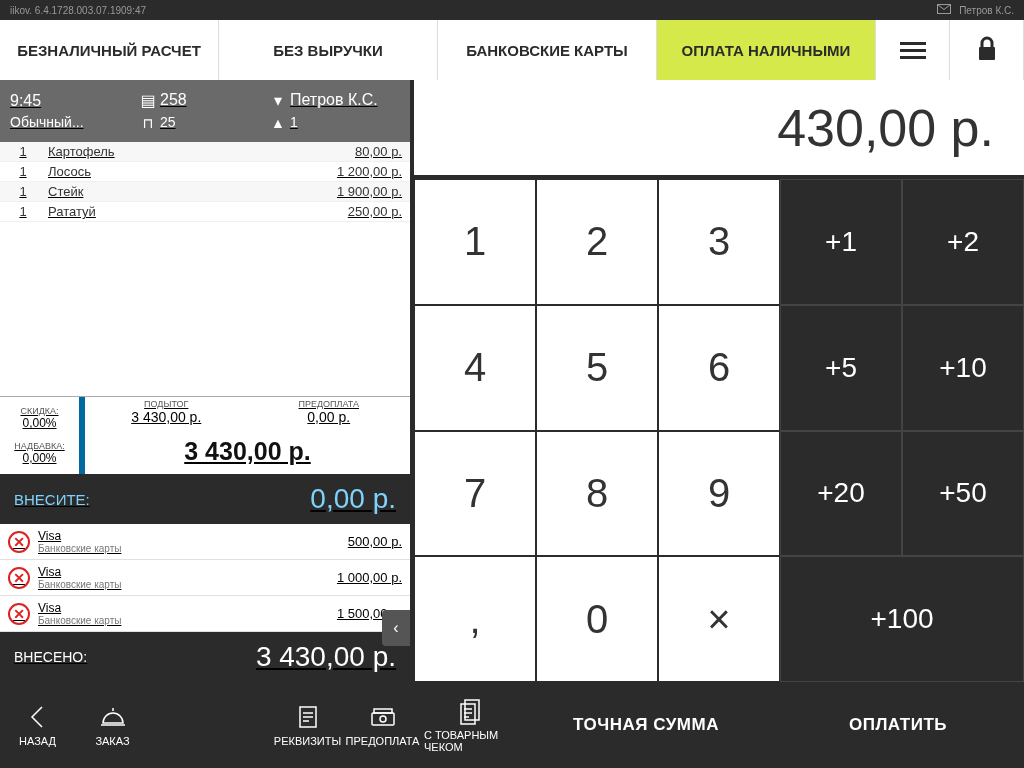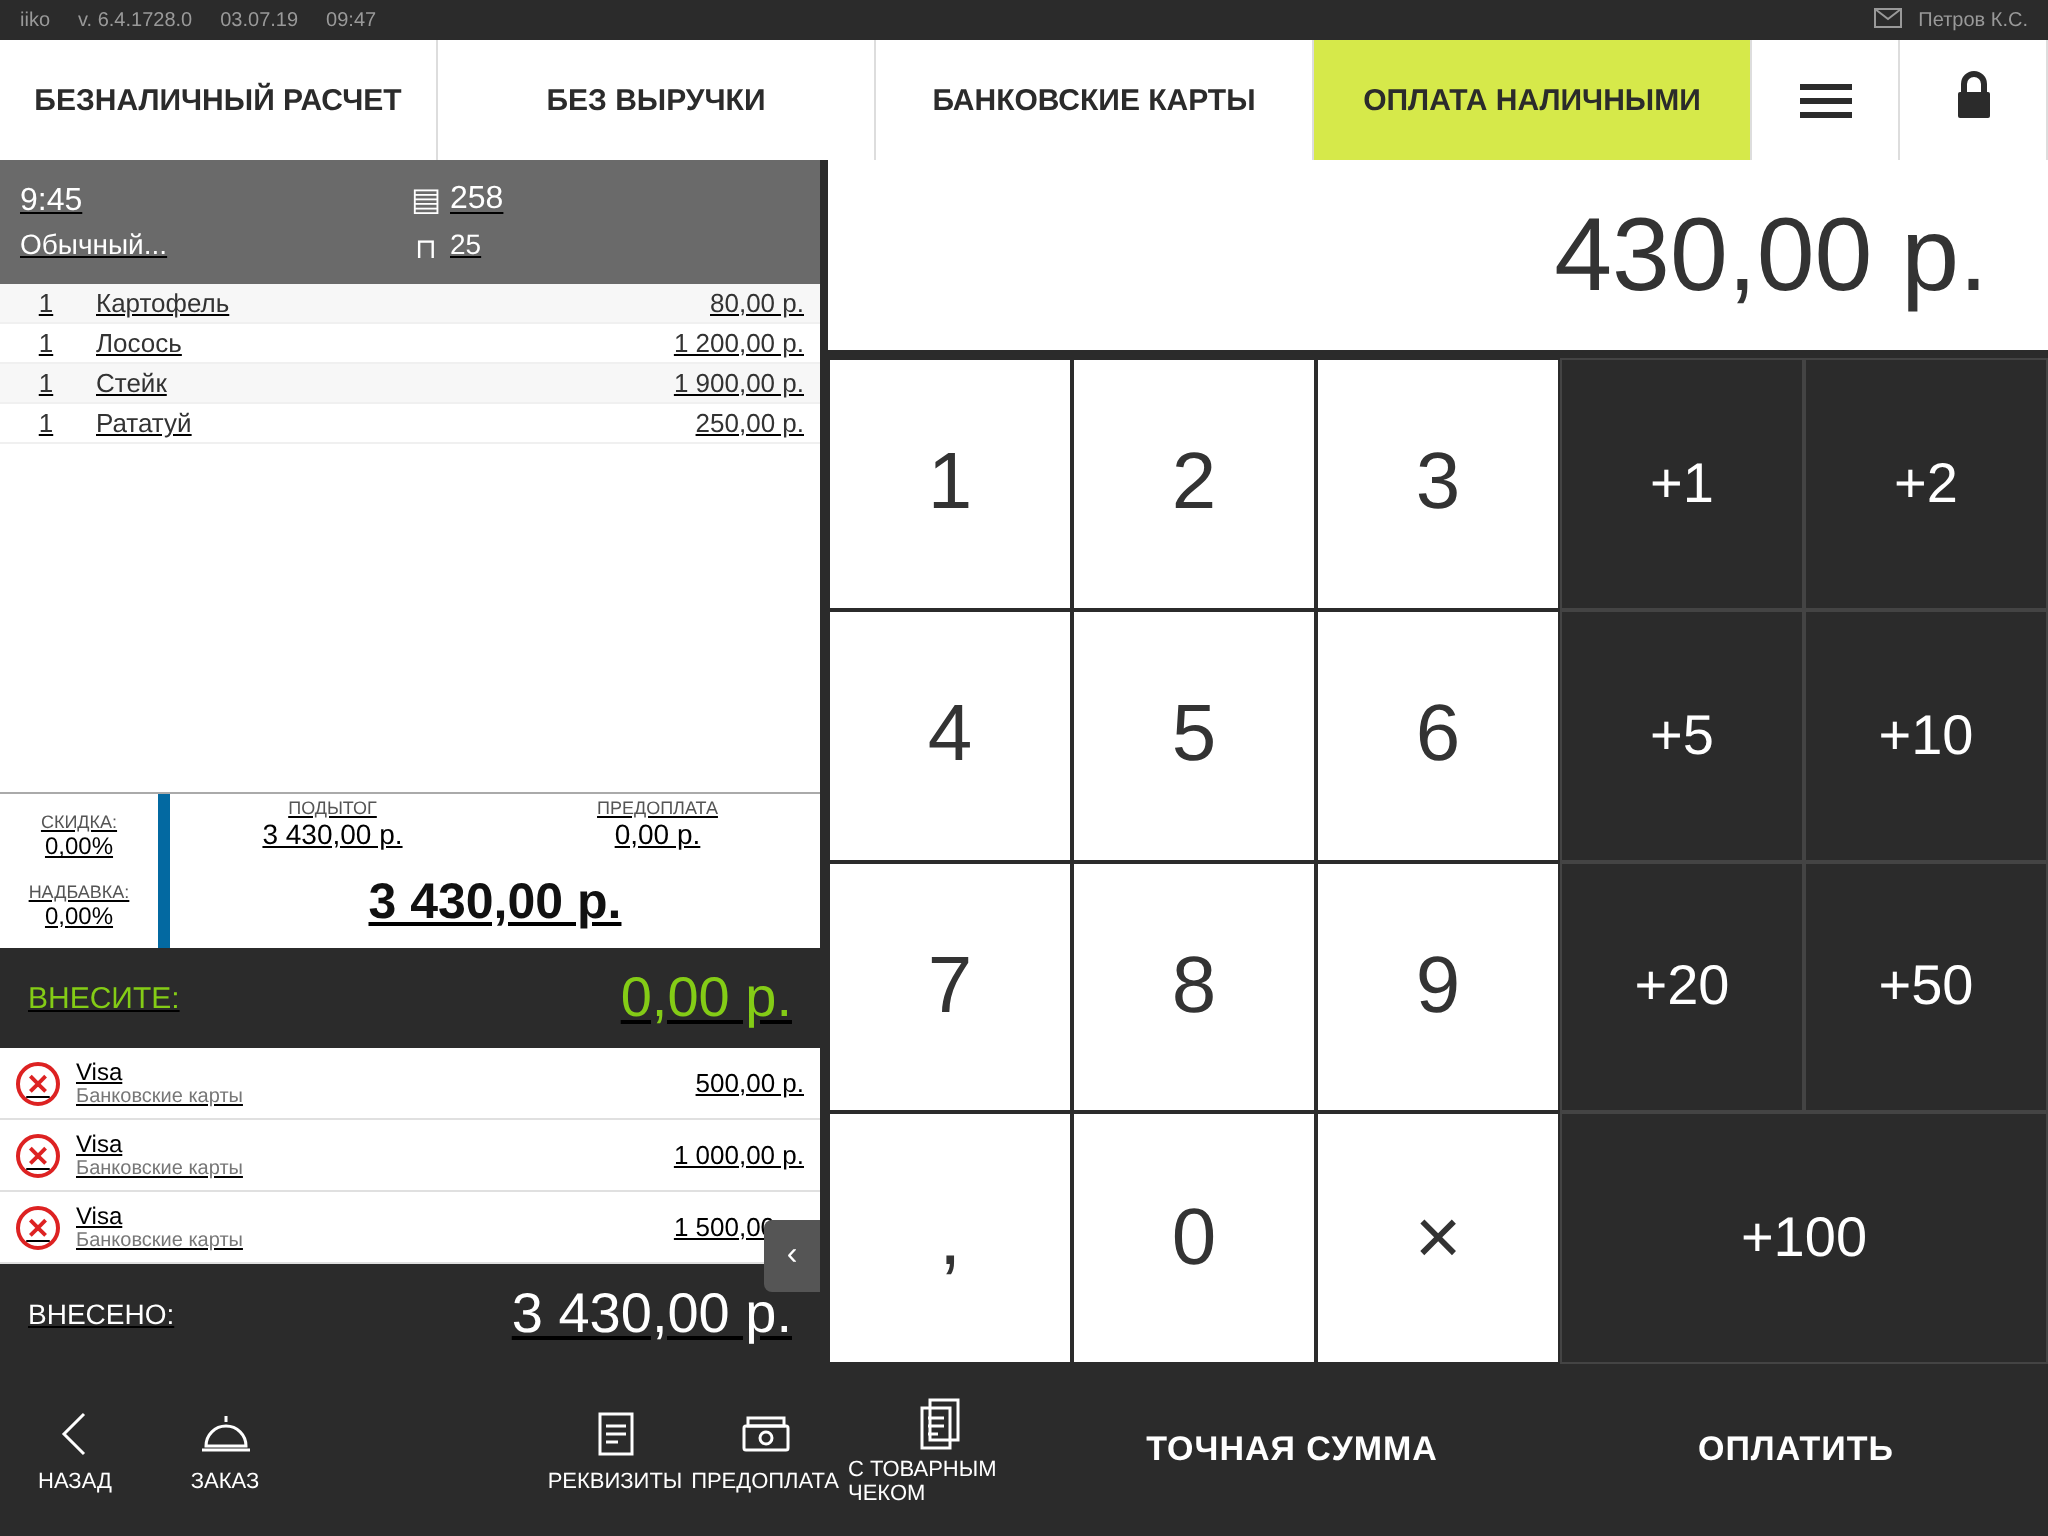--- a/index.html
+++ b/index.html
@@ -1,18 +1,18 @@
 <!DOCTYPE html>
 <html><head>
 <meta charset="utf-8">
 <style>
 * { margin:0; padding:0; box-sizing:border-box; font-family:"Segoe UI Light","Segoe UI",Arial,sans-serif; }
 body { width:1024px; height:768px; background:#2b2b2b; overflow:hidden; font-weight:300; }
 .statusbar { height:20px; background:#2b2b2b; color:#999; font-size:10px; display:flex; align-items:center; padding:0 10px; }
-.statusbar .sb-left { display:flex; gap:14px; }
+.statusbar .sb-left { display:flex; }
 .statusbar .sb-right { margin-left:auto; display:flex; align-items:center; gap:8px; }
 .envelope-icon svg { width:14px; height:10px; stroke:#999; fill:none; }
 .tabs { height:60px; display:flex; background:#fff; }
 .tab { flex:1; display:flex; align-items:center; justify-content:center; font-size:15px; font-weight:600; color:#2b2b2b; border-right:1px solid #ddd; cursor:pointer; text-align:left; }
 .tab.active { background:#d6e94a; }
 .tab.icon-slot { flex:0 0 74px; }
 .hamburger div { width:26px; height:3px; background:#2b2b2b; margin:4px 0; }
 .lock-icon svg { width:22px; height:26px; fill:#2b2b2b; }
 .main { height:602px; display:flex; }
 .left { width:410px; display:flex; flex-direction:column; background:#fff;text-decoration:underline; }
@@ -30,21 +30,21 @@
 .totals { background:#fff; border-top:1px solid #aaa; display:flex; min-height:78px; }
 .totals .col1 { width:85px; border-right:6px solid #0369a1; font-size:10px; text-align:center; display:flex; flex-direction:column; justify-content:space-around; padding:4px; }
 .totals .col1 .lbl { color:#555; font-size:9px; }
 .totals .col1 .val { font-size:12px; }
 .totals .col2 { flex:1; display:flex; flex-direction:column; }
 .totals .subrow { display:flex; height:32px; }
 .totals .subcell { flex:1; text-align:center; font-size:11px; padding-top:2px; }
 .totals .subcell .lbl { color:#555; font-size:9px; }
 .totals .subcell .val { font-size:14px; }
 .totals .grand { flex:1; display:flex; align-items:center; justify-content:center; font-size:25px; font-weight:700; color:#111; }
-.deposit { background:#2b2b2b; color:#84cc16; height:50px; display:flex; align-items:center; padding:0 14px; }
+.deposit { background:#2b2b2b; color:#7dd3fc; height:50px; display:flex; align-items:center; padding:0 14px; }
 .deposit .dlbl { font-size:15px; }
 .deposit .dval { margin-left:auto; font-size:28px; font-weight:500; }
 .payments { background:#fff; position:relative; }
 .pay-row { display:flex; align-items:center; padding:4px 8px; border-bottom:1px solid #e0e0e0; min-height:36px; }
 .pay-row .xbtn { width:22px; height:22px; border:2px solid #d22; border-radius:50%; display:flex; align-items:center; justify-content:center; color:#d22; font-size:14px; font-weight:700; margin-right:8px; cursor:pointer; }
 .pay-row .pinfo { display:flex; flex-direction:column; font-size:11px; }
 .pay-row .pinfo .pn { font-size:12px; }
 .pay-row .pinfo .pt { color:#777; font-size:10px; }
 .pay-row .pv { margin-left:auto; font-size:13px; }
 .expand-tab { position:absolute; right:0px; top:86px; width:28px; height:36px; background:#555; display:flex; align-items:center; justify-content:center; color:#fff; cursor:pointer; border-radius:4px 0 0 4px; }
@@ -110,20 +110,24 @@
   <div class="left">
     <div class="order-header">
       <div class="col">
         <div class="row1">9:45</div>
         <div class="row2">Обычный...</div>
       </div>
       <div class="col">
         <div class="row1"><span class="mini-icon">▤</span><span>258</span></div>
         <div class="row2"><span class="mini-icon">⊓</span><span>25</span></div>
       </div>
+      <div class="col">
+        <div class="row1"><span class="mini-icon">▾</span><span>Петров К.С.</span></div>
+        <div class="row2"><span class="mini-icon">▲</span><span>1</span></div>
+      </div>
     </div>
 
     <div class="items">
       <div class="item-row">
           <span class="qty">1</span>
           <span class="nm">Картофель</span>
           <span class="pr">80,00 р.</span>
         </div>
       <div class="item-row">
           <span class="qty">1</span>

